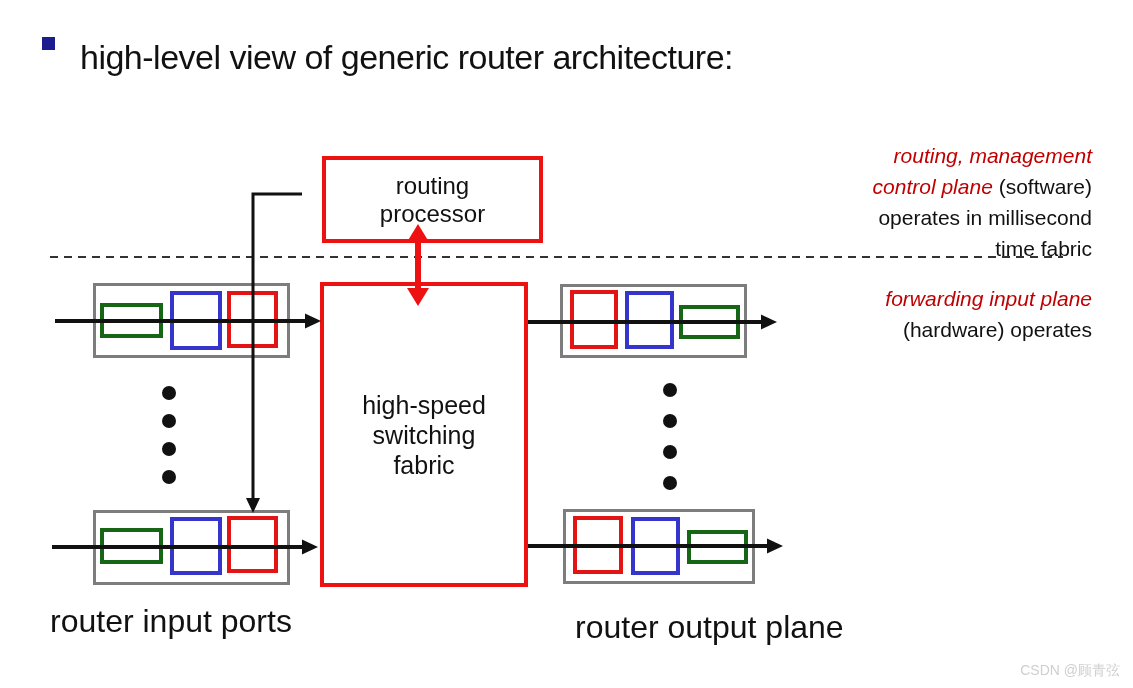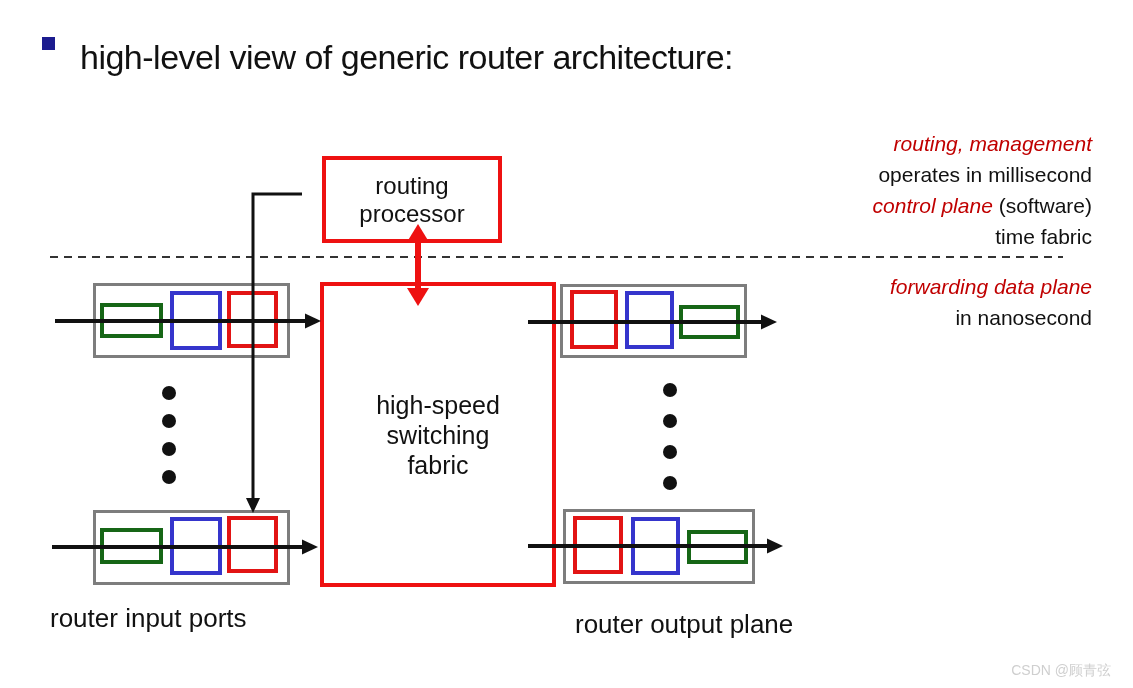--- a/index.html
+++ b/index.html
@@ -15,64 +15,64 @@
     position:absolute;left:80px;top:38px;margin:0;
     font-size:34px;font-weight:400;color:#111;letter-spacing:-0.5px;
     white-space:nowrap;
   }
   .note{
     position:absolute;right:41px;text-align:right;
     font-size:21px;line-height:31px;color:#111;white-space:nowrap;
   }
   .note1{top:128px;}
   .note2{top:271px;}
-  .red-italic{color:#c00000;font-style:italic;}
+  .red-italic{color:#c00000;font-style:italic;margin-top:12px;}
   .box{
     position:absolute;box-sizing:border-box;border:4px solid #ee1111;
     background:#fff;display:flex;align-items:center;justify-content:center;
     text-align:center;color:#111;
   }
-  .rp{left:322px;top:156px;width:180px;height:87px;font-size:24px;line-height:28px;text-align:center;}
-  .fabric{left:320px;top:282px;width:236px;height:305px;font-size:25px;line-height:30px;}
+  .rp{left:322px;top:156px;width:221px;height:87px;font-size:24px;line-height:28px;text-align:center;}
+  .fabric{left:320px;top:282px;width:208px;height:305px;font-size:25px;line-height:30px;}
   .w130{display:inline-block;width:130px;}
   .w160{display:inline-block;width:160px;}
   .port{
     position:absolute;box-sizing:border-box;border:3px solid #7d7d7d;background:#fff;
   }
   .pkt{position:absolute;box-sizing:border-box;border:4px solid #000;background:#fff;}
   .c-green{border-color:#166616;}
   .c-blue{border-color:#3535cc;}
   .c-red{border-color:#e21414;}
   .plabel{
-    position:absolute;font-size:26px;color:#111;white-space:nowrap;
+    position:absolute;font-size:32px;color:#111;white-space:nowrap;
   }
   .watermark{
-    position:absolute;right:22px;bottom:8px;font-size:14px;color:#cfcfcf;
+    position:absolute;right:13px;bottom:8px;font-size:14px;color:#cfcfcf;
     white-space:nowrap;
   }
   .overlay{position:absolute;left:0;top:0;pointer-events:none;}
 </style>
 </head>
 <body>
 
 <div class="canvas">
 
   <span class="bullet"></span>
   <h1 class="title">high-level view of generic router architecture:</h1>
 
   <div class="note note1">
     <div class="red-italic">routing, management</div>
+    <div><span class="red-italic">control plane</span><span> (software)</span></div>
     <div>operates in millisecond</div>
-    <div><span class="red-italic">control plane</span><span> (software)</span></div>
     <div>time fabric</div>
   </div>
 
   <div class="note note2">
-    <div class="red-italic">forwarding data plane</div>
-    <div>in nanosecond</div>
+    <div class="red-italic">forwarding input plane</div>
+    <div>(hardware) operates</div>
   </div>
 
   <div class="box rp">
     <span class="w130">routing processor</span>
   </div>
 
   <div class="box fabric">
     <span class="w160">high-speed switching fabric</span>
   </div>
 

